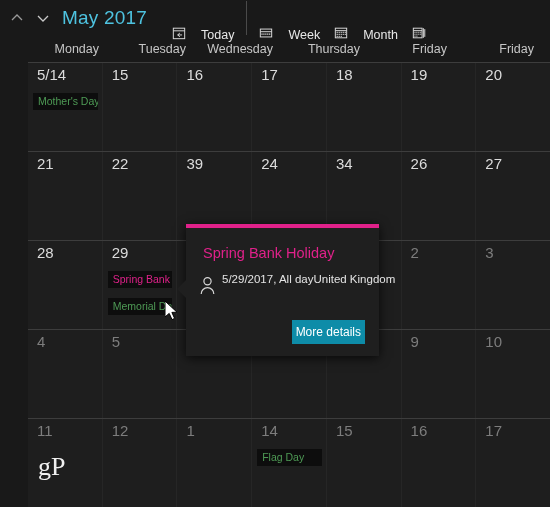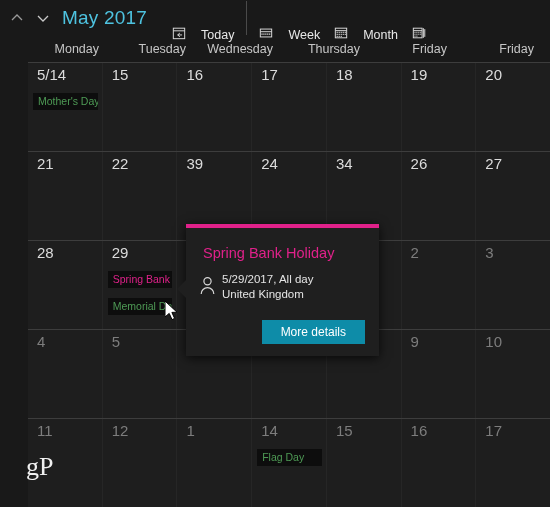--- a/index.html
+++ b/index.html
@@ -151,38 +151,38 @@
     padding: 16px 0 0 17px;
     line-height: 18px;
     white-space: nowrap;
   }
   .popup-body {
     display: flex;
     align-items: flex-start;
     padding: 10px 0 0 13px;
   }
   .person-icon { margin-top: 4px; margin-right: 6px; flex: 0 0 auto; }
-  .popup-lines { display: flex; flex-direction: column; }
+  .popup-lines { display: flex; flex-direction: row; }
   .popup-line {
     color: #e4e4e4;
     font-size: 11.5px;
     line-height: 15px;
     white-space: nowrap;
   }
   .popup-footer {
     position: absolute;
     right: 14px; bottom: 12px;
   }
   .more-btn {
     background: #0e8ca8;
     color: #ffffff;
     border: none;
     font-family: "Liberation Sans", sans-serif;
     font-size: 12px;
-    padding: 5px 19px;
+    padding: 5px 4px;
     cursor: pointer;
     white-space: nowrap;
   }
   .popup-tail {
     position: absolute;
     left: -9px; top: 56px;
     width: 0; height: 0;
     border-top: 9px solid transparent;
     border-bottom: 9px solid transparent;
     border-right: 9px solid #1f1f1f;
@@ -192,21 +192,21 @@
   .cursor {
     position: absolute;
     left: 165px; top: 301px;
     z-index: 40;
     pointer-events: none;
   }
 
   
   .watermark {
     position: absolute;
-    left: 26px; top: 452px;
+    left: 38px; top: 452px;
     color: #f0f0f0;
     font-family: "Liberation Serif", serif;
     font-size: 26px;
     line-height: 30px;
     z-index: 5;
     user-select: none;
   }
 </style>
 </head>
 <body>

